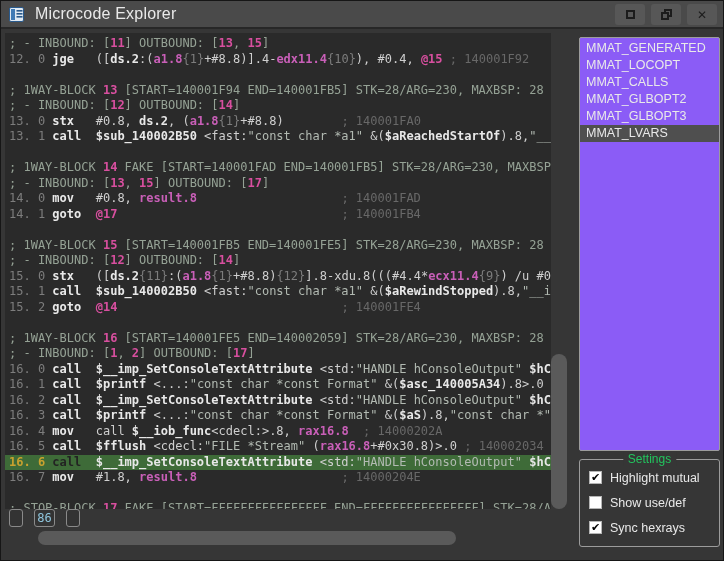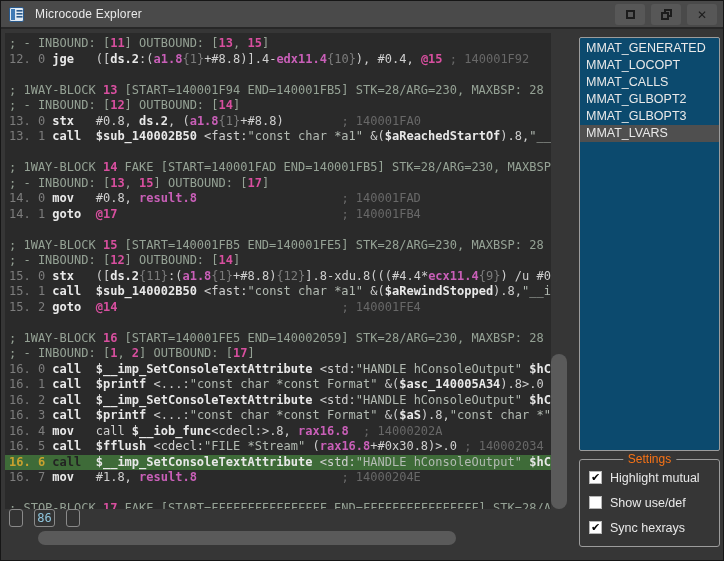--- a/index.html
+++ b/index.html
@@ -7,21 +7,21 @@
     position:relative;width:724px;height:561px;background:#363636;
     font-family:"Liberation Sans",sans-serif;overflow:hidden;
     border:1px solid #161616;box-sizing:border-box;
   }
   
   .titlebar{
     position:absolute;left:0;top:0;width:100%;height:28px;background:#4a4a4a;
     border-bottom:2px solid #272727;display:flex;align-items:center;box-sizing:border-box;
   }
   .app-icon{width:17px;height:17px;margin-left:8px;flex:0 0 auto;}
-  .title-text{color:#e9e9e9;font-size:12px;margin-left:9px;letter-spacing:.2px;}
+  .title-text{color:#e9e9e9;font-size:16px;margin-left:9px;letter-spacing:.2px;}
   .tb-buttons{position:absolute;right:6px;top:3px;display:flex;gap:6px;}
   .tb-btn{
     width:30px;height:21px;background:#575757;border:none;border-radius:3px;
     display:flex;align-items:center;justify-content:center;cursor:default;padding:0;
   }
   .glyph-max{width:9px;height:9px;border:2px solid #1c1c1c;box-sizing:border-box;}
   .glyph-restore{position:relative;width:11px;height:11px;}
   .glyph-restore .r1{position:absolute;left:0;bottom:0;width:8px;height:8px;border:2px solid #1c1c1c;box-sizing:border-box;background:#575757;}
   .glyph-restore .r2{position:absolute;right:0;top:0;width:8px;height:8px;border:2px solid #1c1c1c;box-sizing:border-box;}
   .glyph-close{color:#1c1c1c;font-size:12px;font-weight:bold;font-family:"DejaVu Sans",sans-serif;line-height:1;}
@@ -46,33 +46,33 @@
   
   .v-scroll{position:absolute;left:550px;top:353px;width:16px;height:155px;background:#5a5a5a;border-radius:8px;}
   .h-scroll{position:absolute;left:37px;top:530px;width:418px;height:14px;background:#5a5a5a;border-radius:7px;}
   
   .bottom-bar{position:absolute;left:8px;top:508px;display:flex;gap:11px;}
   .nav-box{height:18px;border:1px solid #8a8a8a;border-radius:3px;background:#333333;box-sizing:border-box;}
   .nav-box.small{width:14px;}
   .counter-box{min-width:21px;padding:0 2px;color:#8fc6de;font-family:"DejaVu Sans Mono",monospace;font-size:12px;display:flex;align-items:center;justify-content:center;border:1px solid #8a8a8a;border-radius:3px;background:#333333;box-sizing:border-box;height:18px;}
   
   .maturity-list{
-    position:absolute;left:578px;top:36px;width:141px;height:414px;background:#0c4a6e;
+    position:absolute;left:578px;top:36px;width:141px;height:414px;background:#8b5cf6;
     border:1px solid #9c9c9c;border-radius:2px;box-sizing:border-box;overflow:hidden;padding-top:2px;
   }
   .m-item{height:17px;line-height:17px;color:#e9e9e9;font-size:12.5px;padding-left:6px;white-space:nowrap;}
   .m-item.selected{background:#4f4f4f;}
   
   .settings-group{
     position:absolute;left:578px;top:458px;width:141px;height:88px;
     border:1px solid #9c9c9c;border-radius:3px;box-sizing:border-box;
   }
   .settings-title{
     position:absolute;top:-8px;left:50%;transform:translateX(-50%);
-    background:#363636;color:#f97316;font-size:12px;padding:0 5px;white-space:nowrap;
+    background:#363636;color:#22c55e;font-size:12px;padding:0 5px;white-space:nowrap;
   }
   .cb-row{display:flex;align-items:center;margin:10px 0 0 9px;height:15px;}
   .cb-box{
     width:13px;height:13px;background:#ffffff;border:1px solid #b5b5b5;box-sizing:border-box;
     display:flex;align-items:center;justify-content:center;flex:0 0 auto;
     font-family:"DejaVu Sans",sans-serif;font-size:11px;color:#000;line-height:1;
   }
   .cb-label{color:#e9e9e9;font-size:12.5px;margin-left:8px;white-space:nowrap;}
 </style>
 </head>

